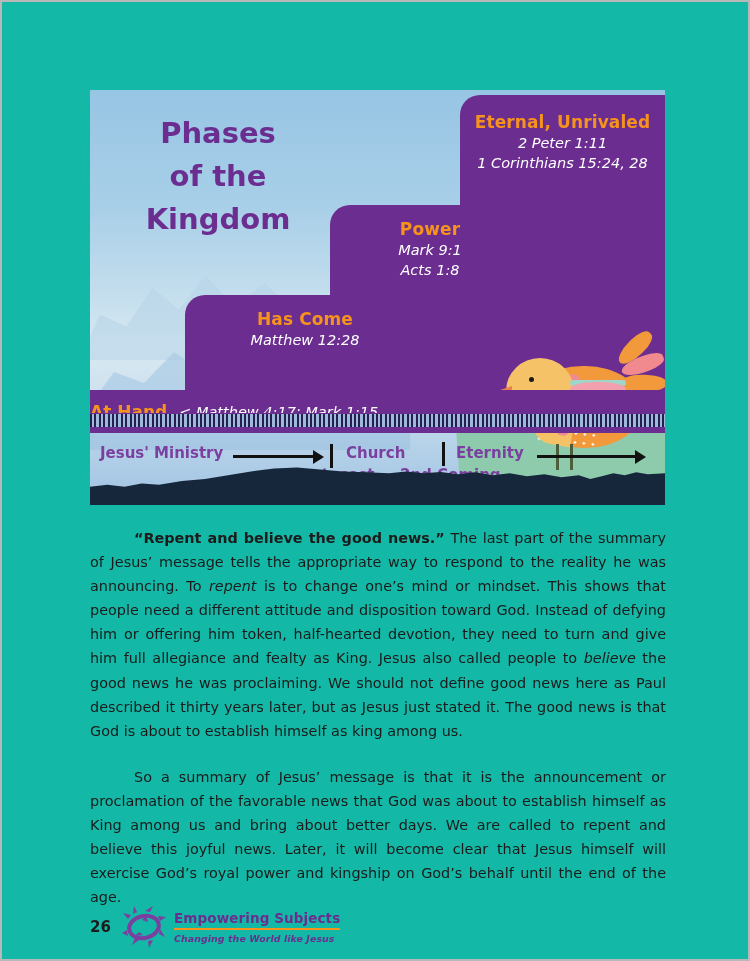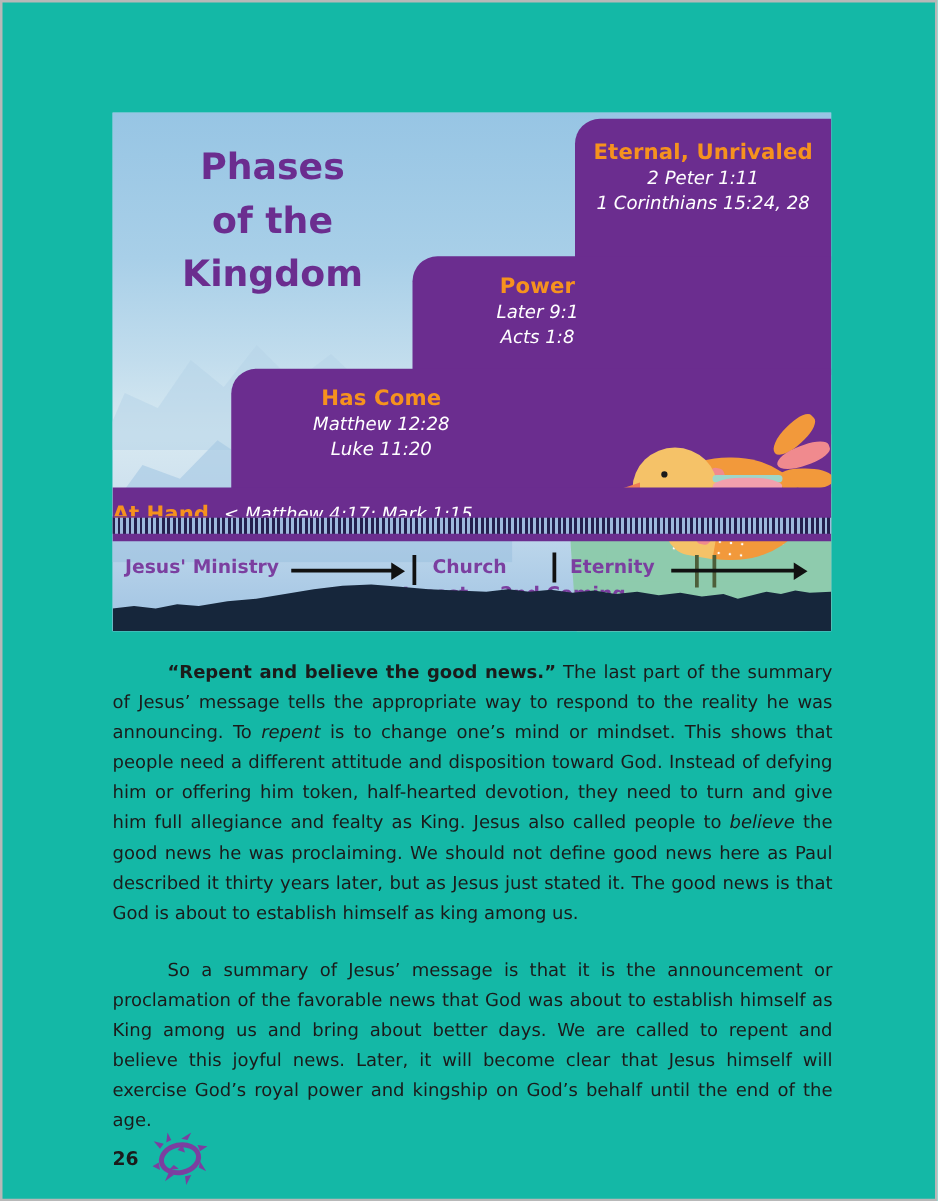--- a/index.html
+++ b/index.html
@@ -349,30 +349,29 @@
       <div class="s3-inner">
         <div class="block-heading">Eternal, Unrivaled</div>
         <div class="block-ref">2 Peter 1:11</div>
         <div class="block-ref">1 Corinthians 15:24, 28</div>
       </div>
     </div>
 
     <div class="block block-s2">
       <div class="s2-inner" style="width:200px;">
         <div class="block-heading">Power</div>
-        <div class="block-ref">Later 9:1</div>
+        <div class="block-ref">Mark 9:1</div>
         <div class="block-ref">Acts 1:8</div>
       </div>
     </div>
 
     <div class="block block-s1">
       <div class="s1-inner" style="width:170px;">
         <div class="block-heading">Has Come</div>
         <div class="block-ref">Matthew 12:28</div>
-        <div class="block-ref">Luke 11:20</div>
       </div>
     </div>
 
     <div class="bird">
       <div class="bird-tail-f" style="left:118px;top:6px;background:#f2993b;transform:rotate(-44deg);width:42px;height:17px;"></div>
       <div class="bird-tail-f" style="left:120px;top:16px;background:#f08a8e;transform:rotate(-20deg);width:44px;height:16px;"></div>
       <div class="bird-tail-f" style="left:120px;top:26px;background:#f2993b;transform:rotate(2deg);width:44px;height:16px;"></div>
       <div class="bird-body"></div>
       <div class="bird-dots"></div>
       <div class="bird-breast"></div>
@@ -435,15 +434,19 @@
           <polygon points="37,28 43,31 38,23"></polygon>
           <polygon points="38,15 44,11 36,10"></polygon>
           <polygon points="28,6 31,0 23,5"></polygon>
           <polygon points="15,6 12,0 11,8"></polygon>
           <polygon points="20,14 24,10 26,16"></polygon>
           <polygon points="17,26 13,30 21,29"></polygon>
         </g>
       </svg>
     </div>
 
+    <div class="logo-text">
+      <div class="logo-name">Empowering Subjects</div>
+      <div class="logo-tag">Changing the World like Jesus</div>
+    </div>
   </div>
 
 </div>
 
 </body></html>

